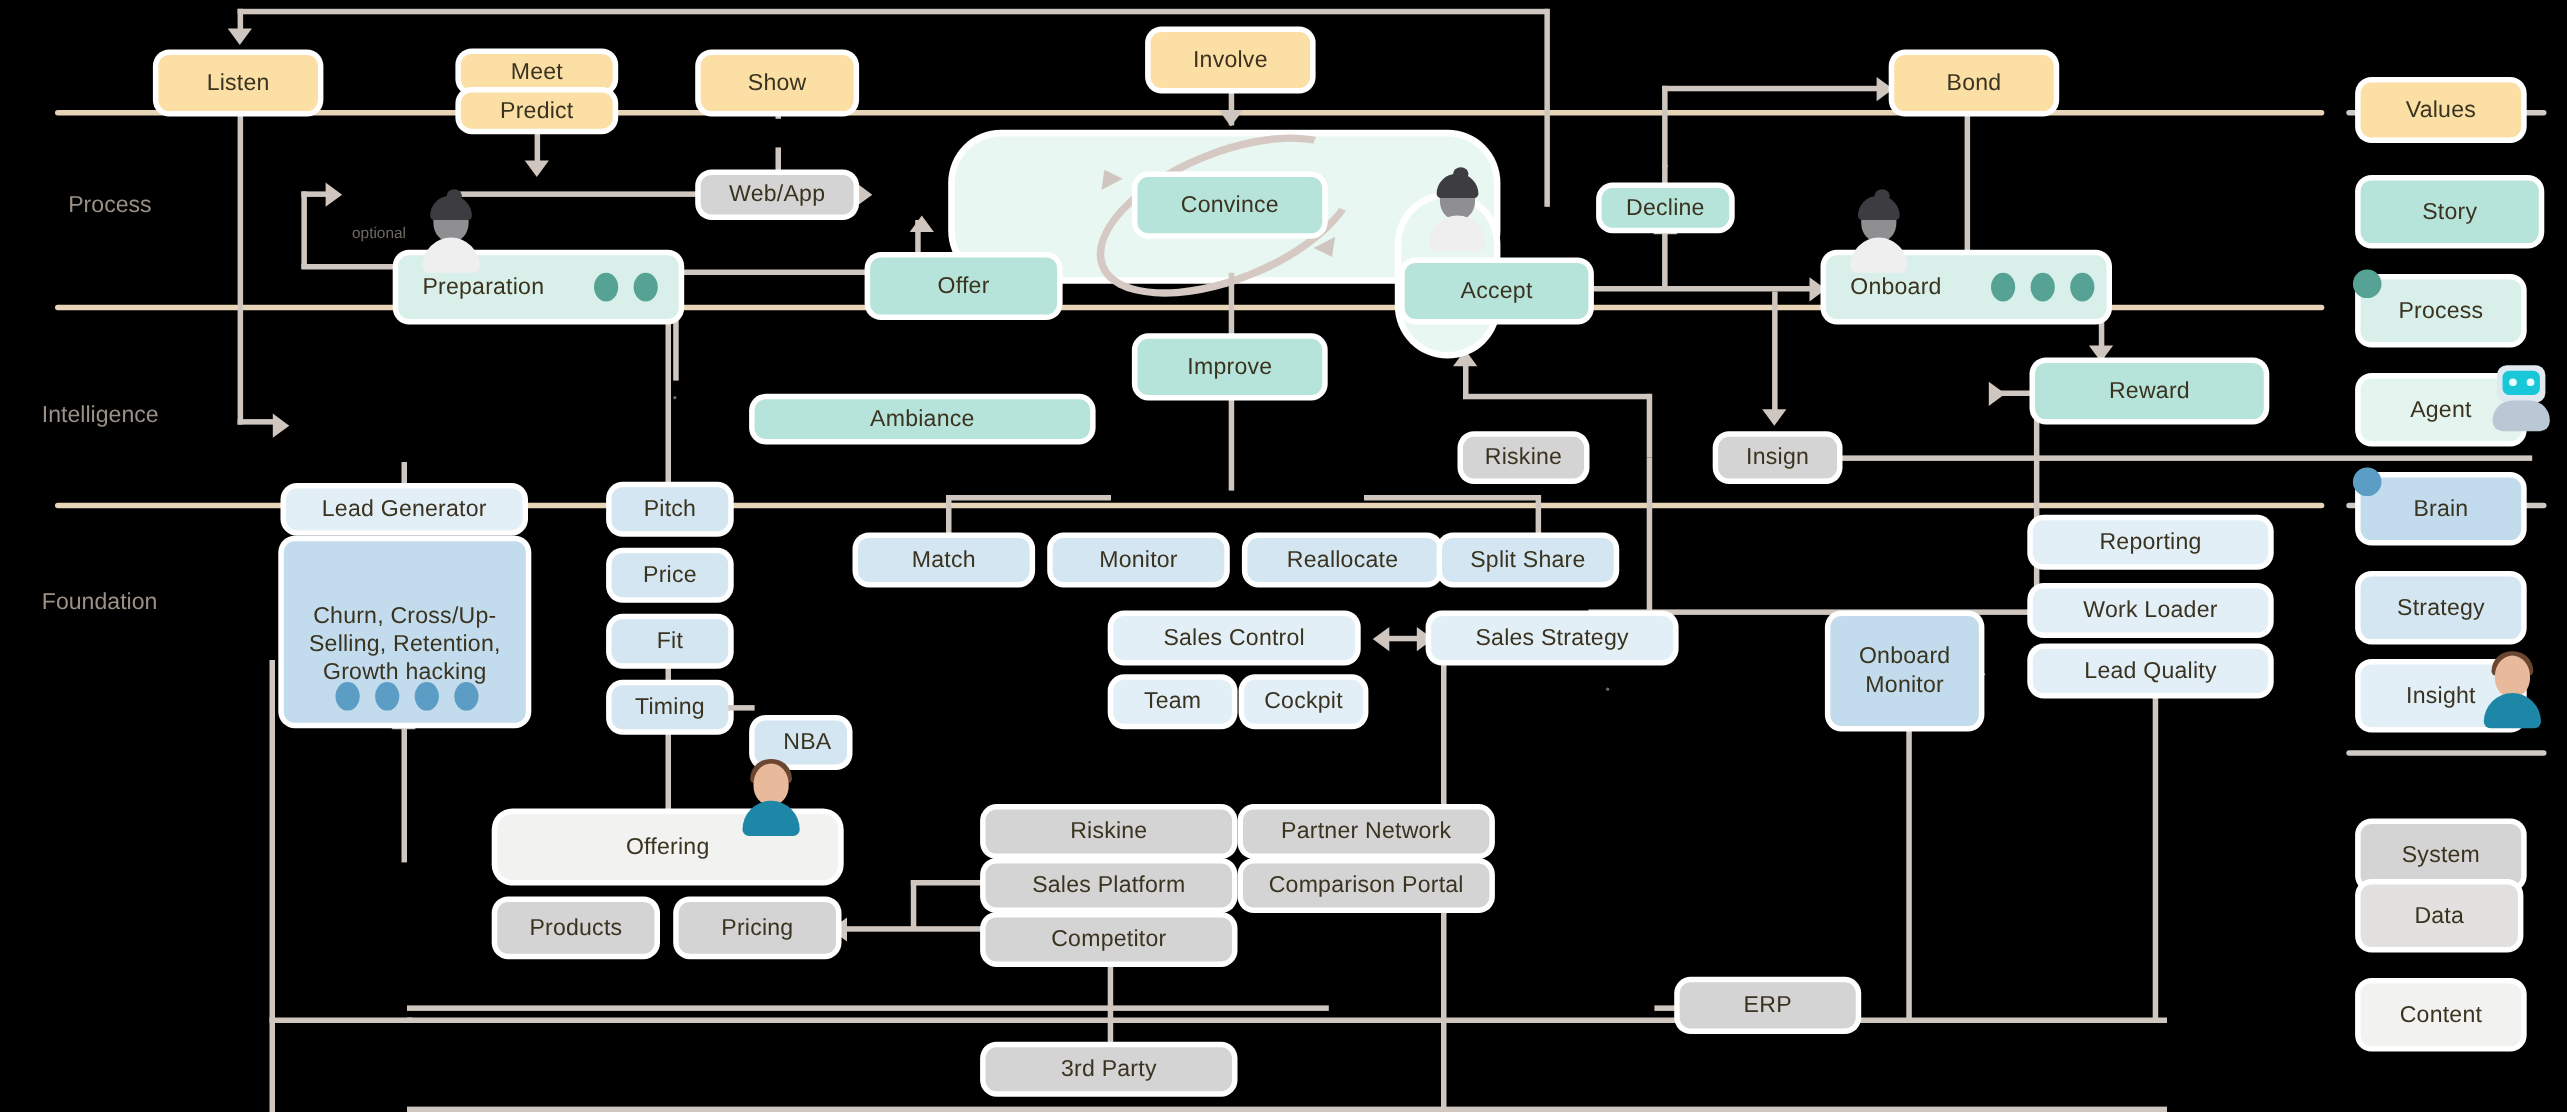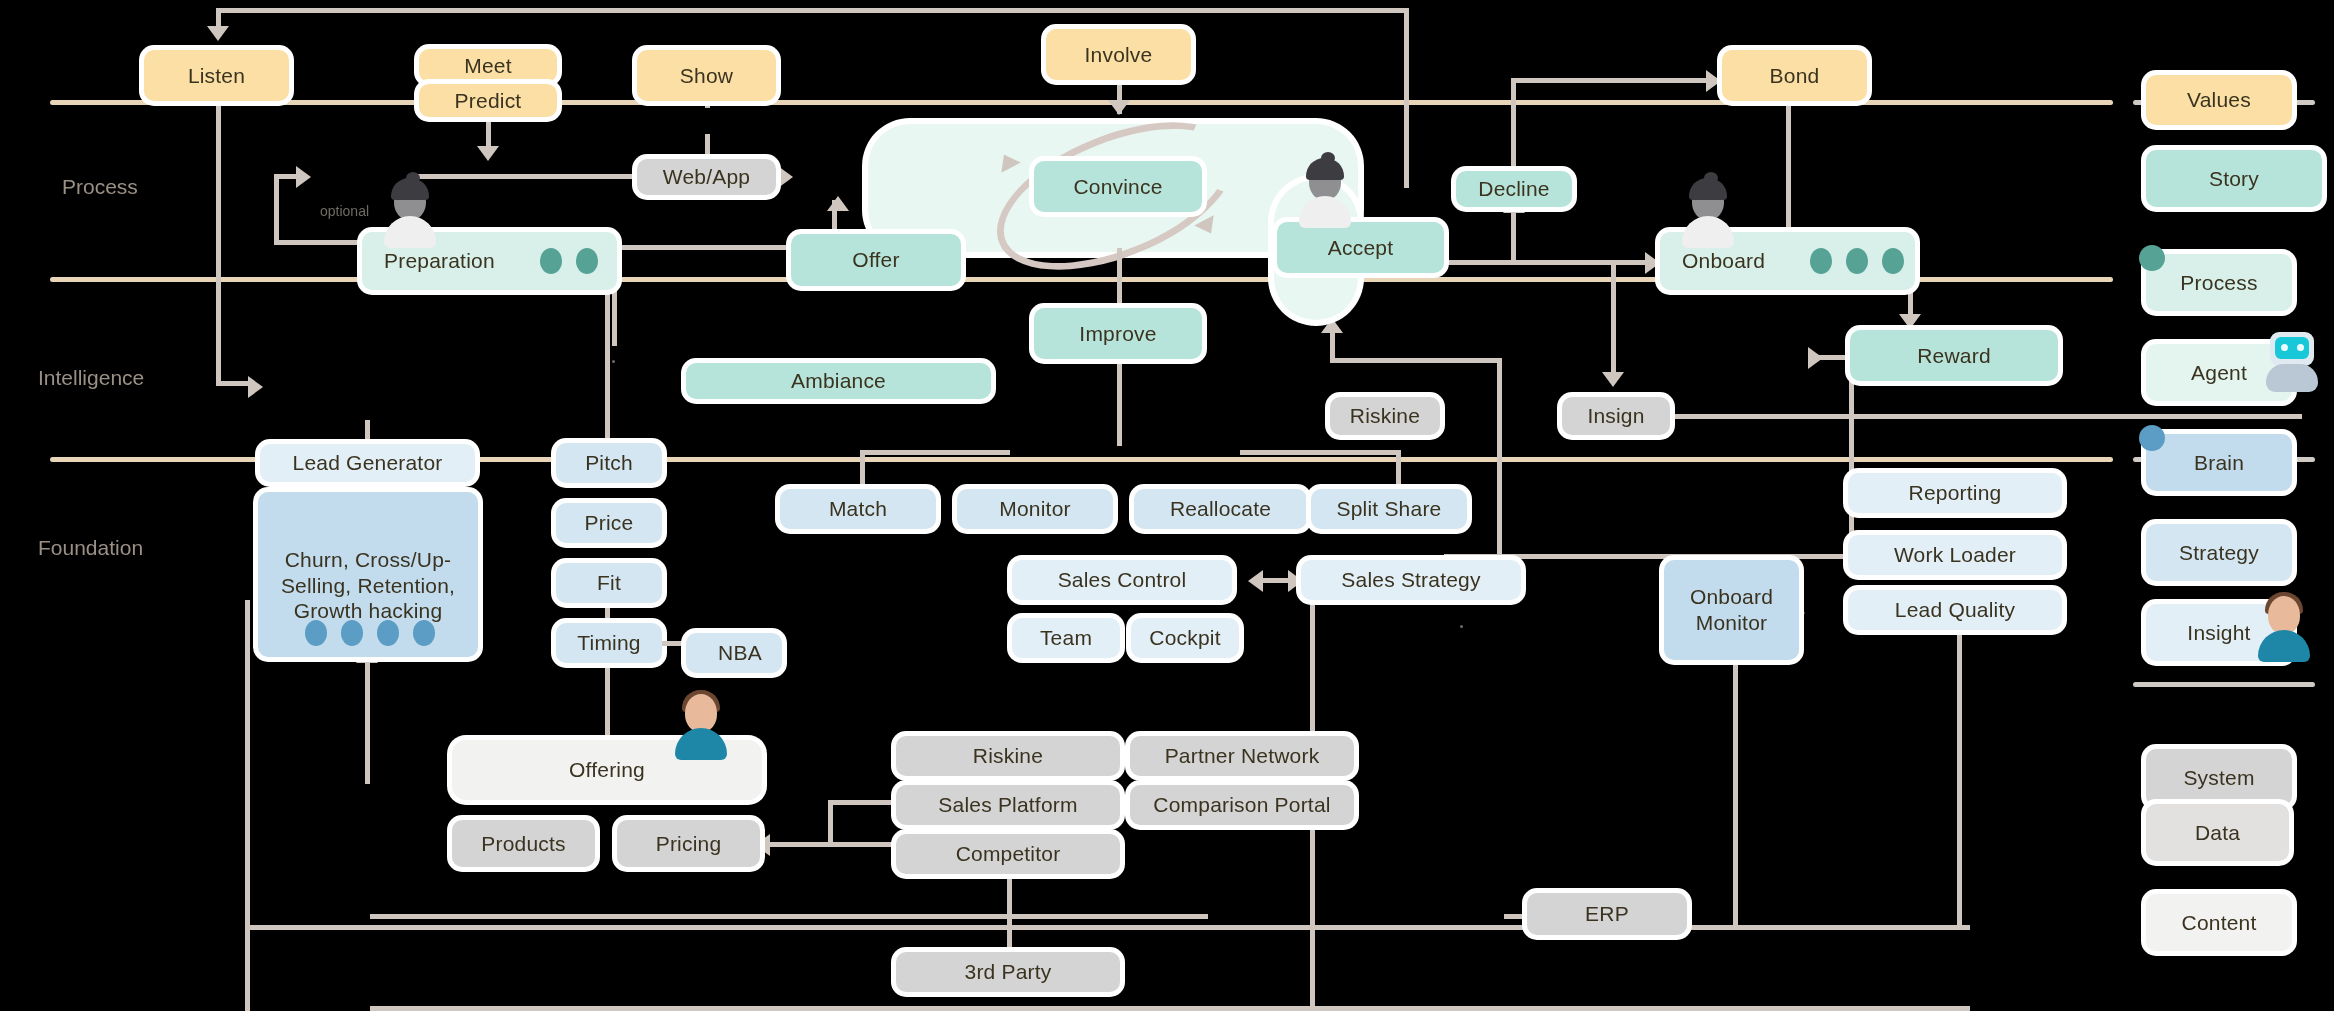--- a/index.html
+++ b/index.html
@@ -220,21 +220,21 @@
   </div>
   <div class="optional" style="left:320px;top:203px;">optional</div>
 
   <div class="node n-system" style="left:637px;top:159px;width:139px;height:36px;">Web/App</div>
 
   <div class="node n-story" style="left:791px;top:234px;width:170px;height:52px;">Offer</div>
   <div class="node n-story" style="left:1034px;top:161px;width:168px;height:51px;">Convince</div>
   <div class="node n-story" style="left:1034px;top:308px;width:168px;height:51px;">Improve</div>
 
   <div class="loop-panel" style="left:1274px;top:180px;width:84px;height:140px;"></div>
-  <div class="node n-story" style="left:1277px;top:222px;width:167px;height:51px;">Accept</div>
+  <div class="node n-story" style="left:1277px;top:239px;width:167px;height:51px;">Accept</div>
   <div class="avatar grey" style="left:1297px;top:158px;">
     <div class="av-bun"></div>
     <div class="av-head"></div>
     <div class="av-hair"></div>
     <div class="av-body"></div>
   </div>
 
   <div class="node n-story" style="left:1456px;top:171px;width:116px;height:36px;">Decline</div>
 
   <div class="node n-process" style="left:1660px;top:232px;width:255px;height:58px;justify-content:flex-start;padding-left:22px;">
@@ -264,21 +264,21 @@
     <span class="dot blue"></span>
     <span class="dot blue"></span>
     <span class="dot blue"></span>
   </div>
 
   <div class="node n-strategy" style="left:556px;top:443px;width:106px;height:40px;">Pitch</div>
   <div class="node n-strategy" style="left:556px;top:503px;width:106px;height:40px;">Price</div>
   <div class="node n-strategy" style="left:556px;top:563px;width:106px;height:40px;">Fit</div>
   <div class="node n-strategy" style="left:556px;top:623px;width:106px;height:40px;">Timing</div>
   <div class="ln" style="left:662px;top:641px;width:24px;height:5px;"></div>
-  <div class="node n-strategy" style="left:686px;top:633px;width:96px;height:40px;padding-left:20px;">NBA</div>
+  <div class="node n-strategy" style="left:686px;top:655px;width:84px;height:40px;padding-left:20px;">NBA</div>
 
   <div class="node n-strategy" style="left:780px;top:489px;width:156px;height:40px;">Match</div>
   <div class="node n-strategy" style="left:957px;top:489px;width:156px;height:40px;">Monitor</div>
   <div class="node n-strategy" style="left:1134px;top:489px;width:173px;height:40px;">Reallocate</div>
   <div class="node n-strategy" style="left:1311px;top:489px;width:156px;height:40px;">Split Share</div>
 
   <div class="node n-insight" style="left:1012px;top:560px;width:220px;height:40px;">Sales Control</div>
   <div class="node n-insight" style="left:1301px;top:560px;width:220px;height:40px;text-align:right;">Sales Strategy</div>
   <div class="node n-insight" style="left:1012px;top:618px;width:108px;height:40px;">Team</div>
   <div class="node n-insight" style="left:1131px;top:618px;width:108px;height:40px;">Cockpit</div>
@@ -312,21 +312,21 @@
   <div class="node n-system" style="left:896px;top:834px;width:224px;height:40px;">Competitor</div>
   <div class="node n-system" style="left:896px;top:952px;width:224px;height:40px;">3rd Party</div>
 
   <div class="node n-system" style="left:1527px;top:893px;width:160px;height:42px;">ERP</div>
 
   <div class="tinydot" style="left:612px;top:360px;"></div>
   <div class="tinydot" style="left:1460px;top:625px;"></div>
 
   <div class="node n-values" style="left:2146px;top:75px;width:146px;height:50px;">Values</div>
 
-  <div class="node n-story" style="left:2146px;top:150px;width:176px;height:57px;">Story</div>
+  <div class="node n-story" style="left:2146px;top:164px;width:162px;height:57px;">Story</div>
 
   <div class="node n-process" style="left:2146px;top:254px;width:146px;height:57px;">Process</div>
   <div class="legend-dot" style="left:2139px;top:245px;background:#56a396;"></div>
 
   <div class="node n-agent" style="left:2146px;top:344px;width:146px;height:57px;">Agent</div>
   <div class="bot" style="left:2264px;top:332px;">
     <div class="bot-head"></div>
     <div class="bot-face"></div>
     <div class="bot-eye" style="left:17px;"></div>
     <div class="bot-eye" style="left:33px;"></div>

